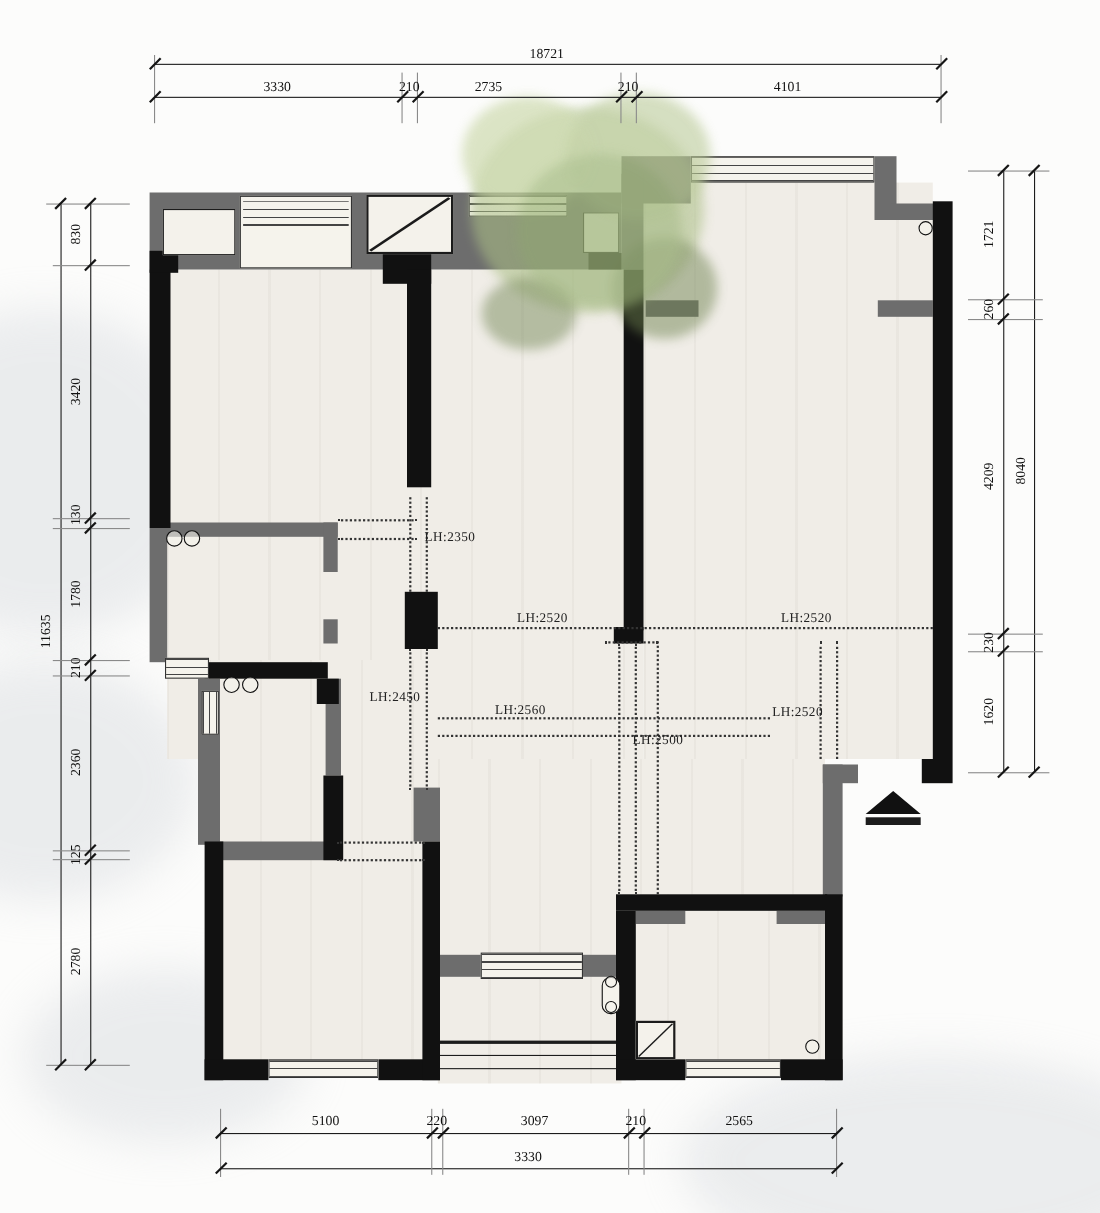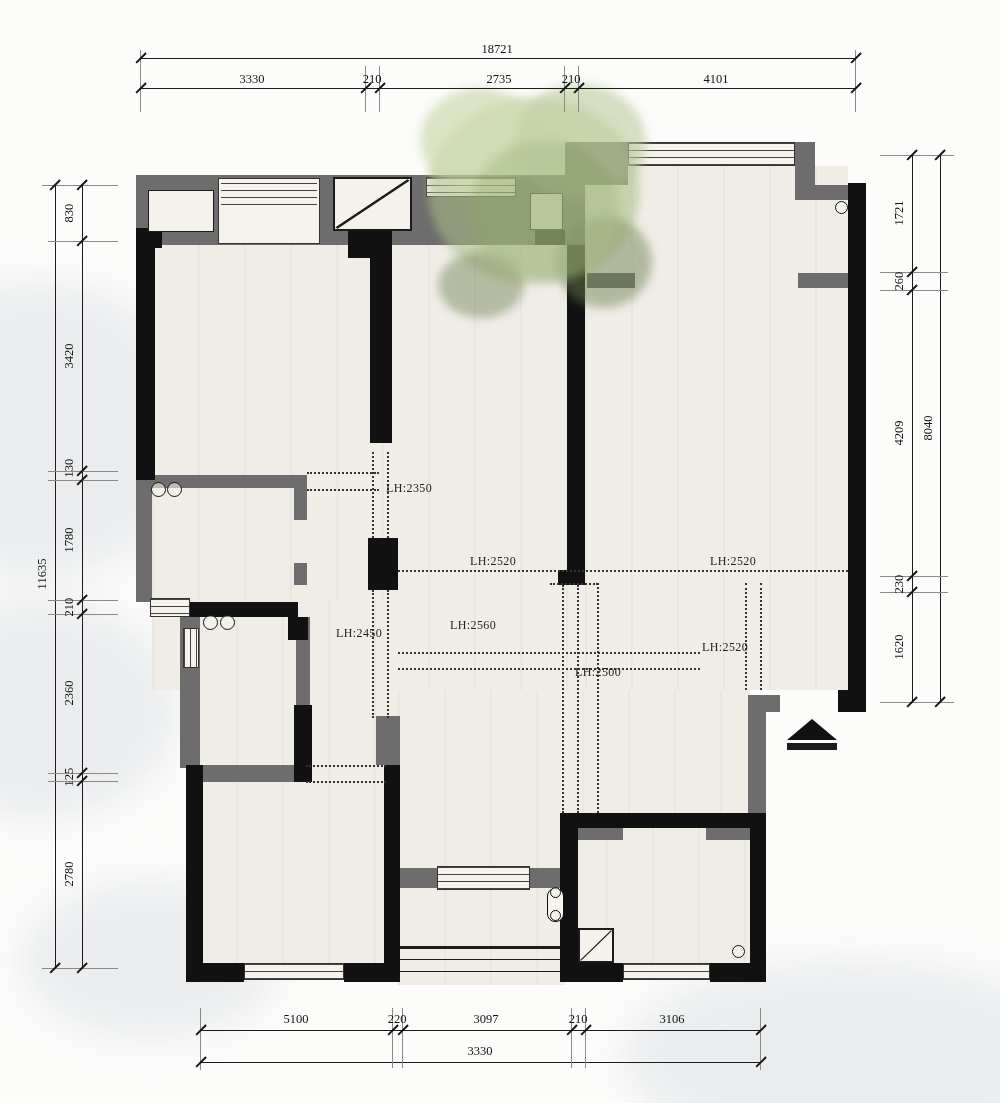--- a/index.html
+++ b/index.html
@@ -135,21 +135,21 @@
 <div class="dot-v" style="left:597px;top:583px;height:230px"></div>
 <div class="dot-v" style="left:745px;top:583px;height:107px"></div>
 <div class="dot-v" style="left:760px;top:583px;height:107px"></div>
 <div class="dot-h" style="left:306px;top:765px;width:80px"></div>
 <div class="dot-h" style="left:306px;top:781px;width:80px"></div>
 
 <div class="lh" style="left:386px;top:481px">LH:2350</div>
 <div class="lh" style="left:470px;top:554px">LH:2520</div>
 <div class="lh" style="left:710px;top:554px">LH:2520</div>
 <div class="lh" style="left:336px;top:626px">LH:2450</div>
-<div class="lh" style="left:450px;top:618px">LH:2560</div>
+<div class="lh" style="left:450px;top:638px">LH:2560</div>
 <div class="lh" style="left:702px;top:640px">LH:2520</div>
 <div class="lh" style="left:575px;top:665px">LH:2500</div>
 
 <div class="circ" style="left:151px;top:482px;width:13px;height:13px"></div>
 <div class="circ" style="left:167px;top:482px;width:13px;height:13px"></div>
 <div class="circ" style="left:203px;top:615px;width:13px;height:13px"></div>
 <div class="circ" style="left:220px;top:615px;width:13px;height:13px"></div>
 <div class="circ" style="left:835px;top:201px;width:11px;height:11px"></div>
 <div class="circ" style="left:732px;top:945px;width:11px;height:11px"></div>
 <div class="abs" style="left:547px;top:888px;width:15px;height:32px;border:1.6px solid #111;border-radius:8px;background:#f5f3ec">
@@ -209,21 +209,21 @@
 <div class="extv dbl" style="left:200px;top:1008px;height:62px;--t:21px;--t2:53px"></div>
 <div class="extv" style="left:392px;top:1008px;height:60px;--t:21px"></div>
 <div class="extv" style="left:402px;top:1008px;height:60px;--t:21px"></div>
 <div class="extv" style="left:571px;top:1008px;height:60px;--t:21px"></div>
 <div class="extv" style="left:585px;top:1008px;height:60px;--t:21px"></div>
 <div class="extv dbl" style="left:760px;top:1008px;height:62px;--t:21px;--t2:53px"></div>
 
 <div class="htxt" style="left:497px;top:42px">18721</div>
 <div class="htxt" style="left:252px;top:72px">3330</div>
 <div class="htxt" style="left:372px;top:72px">210</div>
-<div class="htxt" style="left:499px;top:72px">2735</div>
+<div class="htxt" style="left:444px;top:72px">2735</div>
 <div class="htxt" style="left:571px;top:72px">210</div>
 <div class="htxt" style="left:716px;top:72px">4101</div>
 
 <div class="vtxt" style="left:42px;top:574px">11635</div>
 <div class="vtxt" style="left:69px;top:213px">830</div>
 <div class="vtxt" style="left:69px;top:356px">3420</div>
 <div class="vtxt" style="left:69px;top:468px">130</div>
 <div class="vtxt" style="left:69px;top:540px">1780</div>
 <div class="vtxt" style="left:69px;top:607px">210</div>
 <div class="vtxt" style="left:69px;top:693px">2360</div>
@@ -235,13 +235,13 @@
 <div class="vtxt" style="left:899px;top:281px">260</div>
 <div class="vtxt" style="left:899px;top:433px">4209</div>
 <div class="vtxt" style="left:899px;top:584px">230</div>
 <div class="vtxt" style="left:899px;top:647px">1620</div>
 
 <div class="htxt" style="left:480px;top:1044px">3330</div>
 <div class="htxt" style="left:296px;top:1012px">5100</div>
 <div class="htxt" style="left:397px;top:1012px">220</div>
 <div class="htxt" style="left:486px;top:1012px">3097</div>
 <div class="htxt" style="left:578px;top:1012px">210</div>
-<div class="htxt" style="left:672px;top:1012px">3106</div>
+<div class="htxt" style="left:672px;top:1012px">2565</div>
 
 </body></html>

